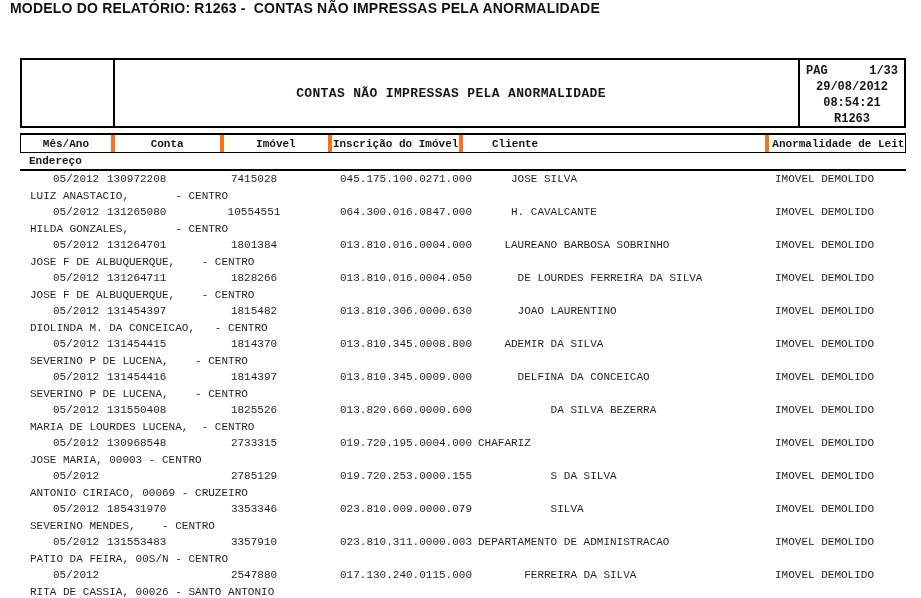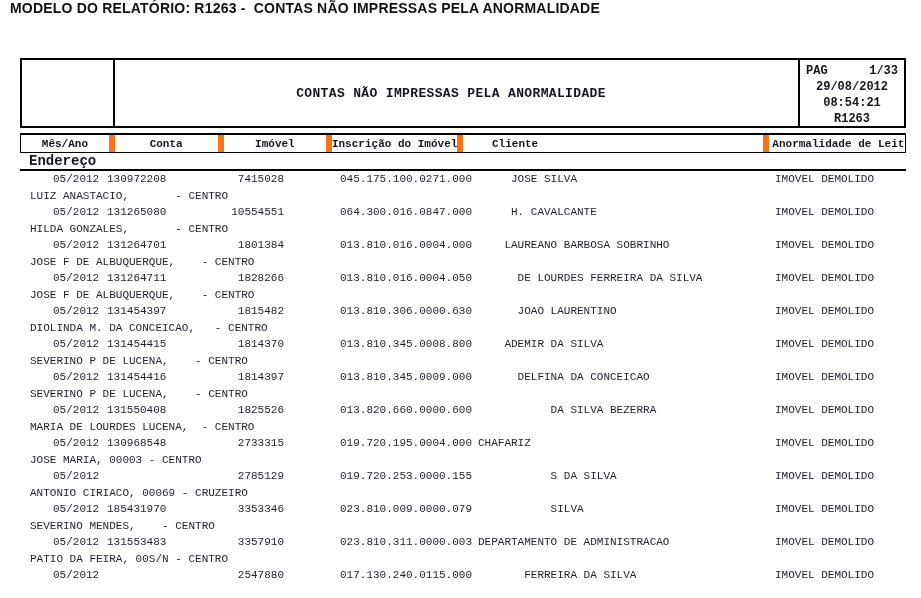--- a/index.html
+++ b/index.html
@@ -27,40 +27,40 @@
   .rh-meta .row1{display:flex;justify-content:space-between;}
   .rh-meta .rowc{text-align:center;}
 
   .table-head{
     position:absolute;left:20px;top:133px;width:886px;box-sizing:border-box;
     border-top:2px solid #000;border-bottom:2px solid #000;background:#fff;
   }
   .head-row{display:flex;height:18px;border-bottom:1px solid #000;
     border-left:1px solid #000;border-right:1px solid #000;box-sizing:border-box;}
   .head-cell{
-    box-sizing:border-box;border-right:6px solid #f97316;
+    box-sizing:border-box;border-right:4px solid #f97316;
     display:flex;align-items:center;justify-content:center;
     font-size:11px;font-weight:bold;color:#15151d;white-space:pre;overflow:hidden;
   }
   .head-cell:last-child{border-right:none;}
   .hc-mes{width:94px;}
   .hc-conta{width:109px;}
   .hc-imovel{width:109px;}
   .hc-insc{width:131px;}
   .hc-cliente{width:307px;justify-content:flex-start;padding-left:29px;}
   .hc-anorm{width:136px;justify-content:flex-start;padding-left:3px;}
   .endereco-row{height:16px;display:flex;align-items:center;padding-left:9px;
-    font-size:14px;font-weight:bold;color:#15151d;}
+    font-size:11px;font-weight:bold;color:#15151d;}
 
   .records{position:absolute;left:20px;top:171px;width:901px;}
   .record{position:relative;height:33px;}
   .record span{position:absolute;top:2px;font-size:11px;white-space:pre;color:#1f1f28;}
   .f-mes{left:10px;margin-left:23px;}
   .f-conta{left:87px;font-family:Liberation Mono, monospace;}
-  .f-imovel{left:188px;width:76px;text-align:right;}
+  .f-imovel{left:196px;width:76px;text-align:center;}
   .f-insc{left:320px;}
   .f-cliente{left:458px;}
   .f-anorm{left:755px;}
   .f-end{left:10px;top:19px !important;}
 </style>
 </head>
 <body>
 
 <div class="page-title">MODELO DO RELATÓRIO: R1263 -  CONTAS NÃO IMPRESSAS PELA ANORMALIDADE</div>
 
@@ -213,14 +213,15 @@
     <span class="f-end">PATIO DA FEIRA, 00S/N - CENTRO</span>
   </div>
 
   <div class="record">
     <span class="f-mes">05/2012</span>
     <span class="f-conta"></span>
     <span class="f-imovel">2547880</span>
     <span class="f-insc">017.130.240.0115.000</span>
     <span class="f-cliente">       FERREIRA DA SILVA</span>
     <span class="f-anorm">IMOVEL DEMOLIDO</span>
+    <span class="f-end">RITA DE CASSIA, 00026 - SANTO ANTONIO</span>
   </div>
 </div>
 
 </body></html>

